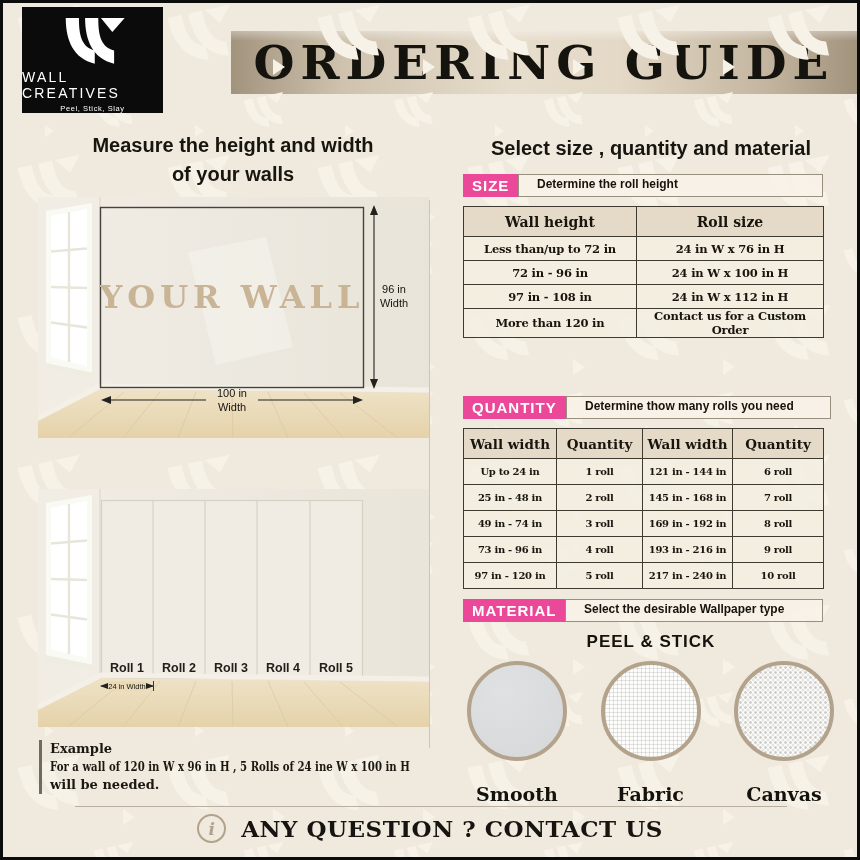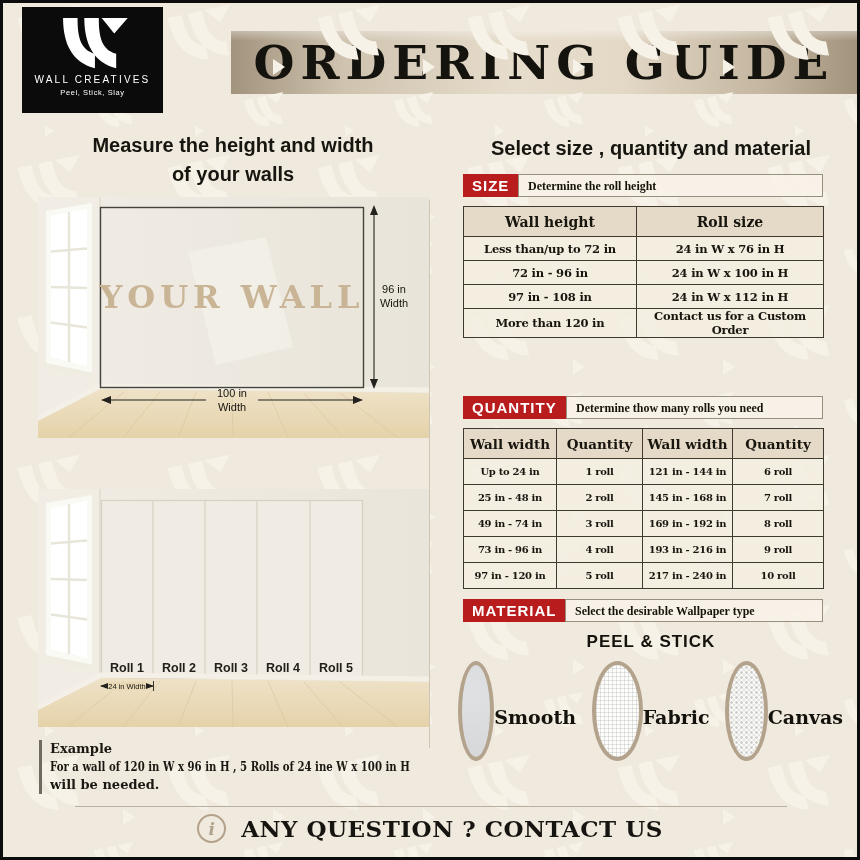--- a/index.html
+++ b/index.html
@@ -11,21 +11,21 @@
   .abs{position:absolute;}
   .z0{z-index:0}.z1{z-index:1}.z2{z-index:2}.z3{z-index:3}
 
   
   .watermark{left:0;top:0;width:854px;height:854px;pointer-events:none;}
 
   
   .logo-box{left:19px;top:4px;width:141px;height:106px;background:#0b0b0b;
     display:flex;flex-direction:column;align-items:center;}
   .logo-w{margin-top:11px;}
-  .brand-name{color:#fff;font-size:10px;letter-spacing:2.2px;font-weight:400;}
+  .brand-name{color:#fff;font-size:14px;letter-spacing:2.2px;font-weight:400;}
   .brand-tagline{color:#fff;font-size:7.5px;letter-spacing:.6px;margin-top:3px;}
   .title-band{left:228px;top:28px;width:626px;height:63px;
     background:linear-gradient(90deg,#a2937d 0%,#cfc3af 18%,#e7ddcc 45%,#e4d9c7 62%,#c4b6a0 85%,#a2937d 100%);
     display:flex;align-items:center;justify-content:center;}
   .title-band::after{content:"";position:absolute;left:0;right:0;top:0;height:10px;
     background:linear-gradient(180deg,rgba(255,255,255,.35),rgba(255,255,255,0));}
   .main-title{font-family:"DejaVu Serif",serif;font-weight:bold;font-size:47px;
     letter-spacing:6px;color:#15130e;white-space:nowrap;}
 
   
@@ -46,45 +46,45 @@
   
   .example{left:36px;top:737px;width:398px;border-left:3px solid#6f6b61;padding-left:8px;
     font-family:"DejaVu Serif",serif;font-weight:bold;font-size:13px;line-height:1.38;color:#1a1812;}
   .fit-tight{display:inline-block;transform:scaleX(.78);transform-origin:0 50%;white-space:nowrap;}
 
   
   .section-row{display:flex;align-items:stretch;width:360px;}
   .size-row{left:460px;top:171px;}
   .qty-row{left:460px;top:393px;}
   .mat-row{left:460px;top:596px;}
-  .section-label{background:#b91c1c;color:#ffffff;font-weight:700;font-size:15px;
+  .section-label{background:#ec4899;color:#ffffff;font-weight:700;font-size:15px;
     letter-spacing:1px;padding:3px 9px;display:flex;align-items:center;}
   .section-subtitle{flex:1;border:1px solid #97907e;background:rgba(248,242,232,.9);
-    display:flex;align-items:center;padding:1px 9px;
-    font-family:Liberation Serif, serif;font-weight:bold;font-size:13px;color:#15130c;}
+    display:flex;padding:1px 18px;
+    font-family:Liberation Sans, sans-serif;font-weight:bold;font-size:13px;color:#15130c;}
   .fit{display:inline-block;transform:scaleX(.92);transform-origin:0 50%;white-space:nowrap;}
 
   
   .tbl{border-collapse:collapse;table-layout:fixed;width:360px;}
   .tbl th,.tbl td{border:1px solid #3e3a2f;text-align:center;vertical-align:middle;
     font-family:"DejaVu Serif",serif;font-weight:bold;color:#17150e;padding:0;}
   .tbl th{height:29px;background:rgba(227,216,196,.92);}
   .tbl td{background:rgba(244,238,225,.88);}
   .size-table{left:460px;top:203px;}
   .size-table th{font-size:14px;}
   .size-table td{height:23px;font-size:11.5px;letter-spacing:-.2px;}
   .qty-table{left:460px;top:425px;}
   .qty-table th{font-size:13.5px;}
   .qty-table td{height:25px;font-size:10px;letter-spacing:-.3px;}
 
   
   .peel-stick{left:452px;top:629px;width:392px;text-align:center;
     font-family:Liberation Sans, sans-serif;font-weight:bold;font-size:17px;letter-spacing:1px;color:#14120c;}
   .materials{left:455px;top:658px;width:385px;display:flex;justify-content:space-between;}
-  .material-option{width:118px;display:flex;flex-direction:row;align-items:center;}
+  .material-option{width:118px;display:flex;flex-direction:column;align-items:center;gap:10px;}
   .swatch{width:92px;height:92px;border:4px solid #b4a38c;border-radius:50%;box-sizing:content-box;}
   .swatch-smooth{background:radial-gradient(circle at 35% 30%,#e0e1e3,#d6d7d9);}
   .swatch-fabric{background:
     repeating-linear-gradient(0deg,rgba(160,160,155,.28) 0 1px,transparent 1px 4px),
     repeating-linear-gradient(90deg,rgba(160,160,155,.28) 0 1px,transparent 1px 4px),
     #fdfdfc;}
   .swatch-canvas{background:
     radial-gradient(circle,rgba(150,148,140,.45) 1px,transparent 1.6px),
     radial-gradient(circle,rgba(150,148,140,.3) 1px,transparent 1.6px),
     #fefefd;background-size:5px 5px,5px 5px;background-position:0 0,2.5px 2.5px;}

